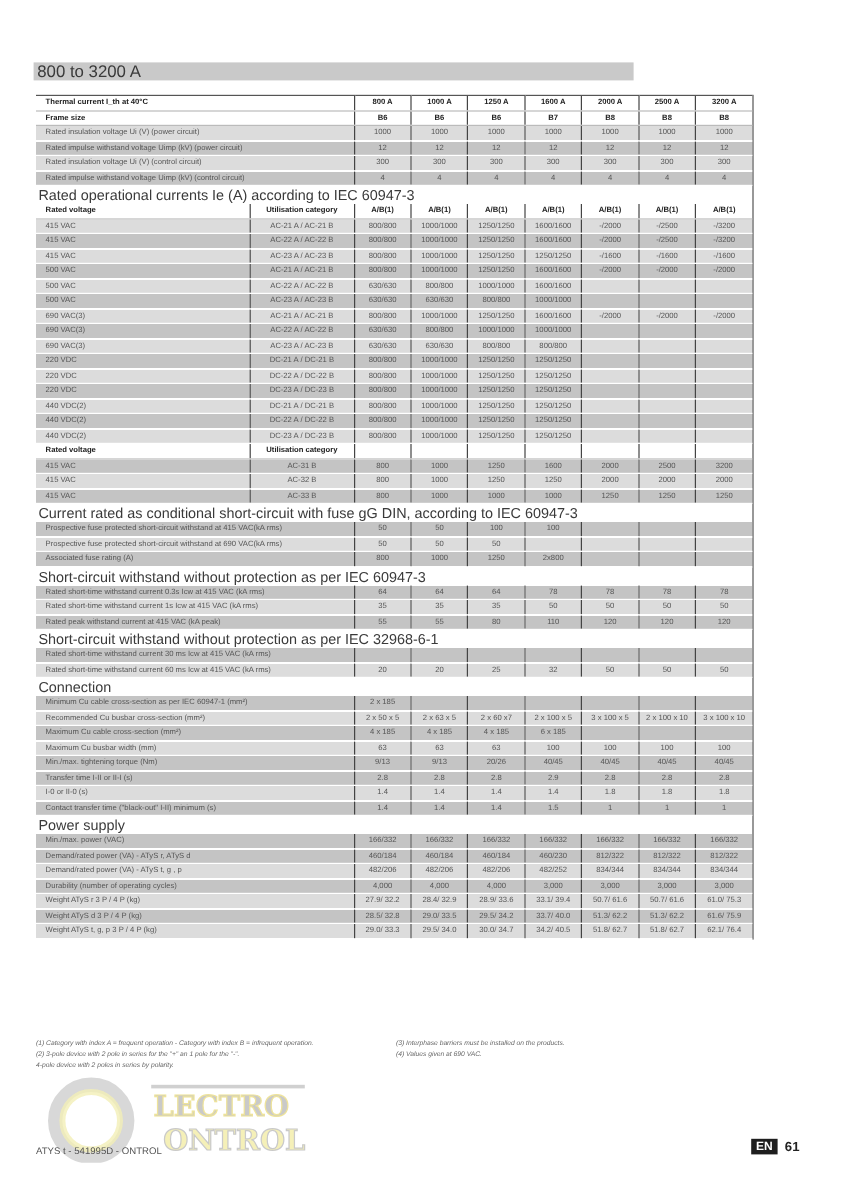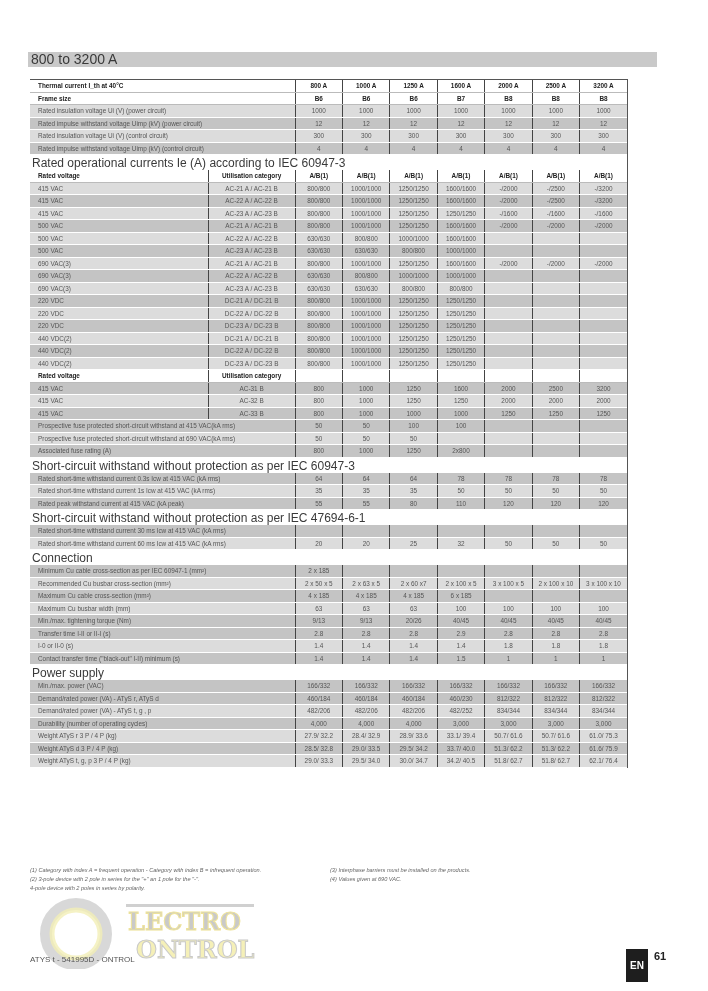--- a/index.html
+++ b/index.html
@@ -1,18 +1,18 @@
 <!DOCTYPE html>
 <html><head>
 <meta charset="utf-8">
 <style>
   html, body { margin: 0; padding: 0; background: #ffffff; }
   body { width: 708px; height: 991px; position: relative; overflow: hidden;
          font-family: "Liberation Sans", sans-serif; color: #333; }
-  .banner { position: absolute; left: 28px; top: 52px; width: 629px; height: 15px;
+  .banner { position: absolute; left: 28px; top: 52px; width: 500px; height: 15px;
             background: #c9c9c9; }
   .banner span { position: absolute; left: 3px; top: -1px; font-size: 14px; color: #3a3a3a; }
   .sheet { position: absolute; left: 30px; top: 79px; width: 597px; }
   table { border-collapse: collapse; width: 597px; table-layout: fixed; }
   td { font-size: 6.4px; height: 11.5px; padding: 0 0 0 8px; line-height: 11.5px;
        white-space: nowrap; overflow: hidden; color: #555; border-bottom: 1.5px solid #fff; }
   td.v { text-align: center; padding: 0; border-left: 1.5px solid #444; }
   tr.l td { background: #dcdcdc; }
   tr.d td { background: #c4c4c4; }
   tr.hdr td { font-weight: bold; color: #222; background: #fff; border-bottom: 1px solid #bbb; }
@@ -20,21 +20,21 @@
   td.cat { text-align: center; padding: 0; border-left: 1.5px solid #444; }
   .sect { font-size: 12px; color: #3a3a3a; padding: 3px 0 1px 2px; height: 11px; line-height: 11px; }
   .frame { border-right: 1.5px solid #555; }
   .foot { position: absolute; left: 30px; top: 866px; width: 600px; font-size: 5.6px;
           font-style: italic; color: #666; line-height: 9px; }
   .foot .c1 { position: absolute; left: 0; top: 0; width: 300px; }
   .foot .c2 { position: absolute; left: 300px; top: 0; width: 300px; }
   .logo { position: absolute; left: 38px; top: 894px; width: 220px; height: 75px; }
   .docref { position: absolute; left: 30px; top: 955px; font-size: 8px; color: #555; }
   .lang { position: absolute; left: 626px; top: 949px; background: #1e1e1e; color: #fff;
-          font-size: 10px; font-weight: bold; padding: 11px 4px; }
+          font-size: 10px; font-weight: bold; padding: 1px 4px; }
   .pageno { position: absolute; left: 654px; top: 950px; font-size: 11px; font-weight: bold; color: #222; }
 </style>
 </head>
 <body>
 
 <div class="banner">
   <span>800 to 3200 A</span>
 </div>
 
 <div class="sheet frame" id="sheet">
@@ -338,20 +338,21 @@
           <td class="v">800</td>
           <td class="v">1000</td>
           <td class="v">1000</td>
           <td class="v">1000</td>
           <td class="v">1250</td>
           <td class="v">1250</td>
           <td class="v">1250</td>
         </tr>
       </tbody>
     </table>
+    <div class="sect">Current rated as conditional short-circuit with fuse gG DIN, according to IEC 60947-3</div>
     <table>
       <colgroup>
         <col style="width:265px">
         <col span="7" style="width:47.4px">
       </colgroup>
       <tbody>
         <tr class="d">
           <td>Prospective fuse protected short-circuit withstand at 415 VAC(kA rms)</td>
           <td class="v">50</td>
           <td class="v">50</td>
@@ -415,21 +416,21 @@
           <td class="v">55</td>
           <td class="v">55</td>
           <td class="v">80</td>
           <td class="v">110</td>
           <td class="v">120</td>
           <td class="v">120</td>
           <td class="v">120</td>
         </tr>
       </tbody>
     </table>
-    <div class="sect">Short-circuit withstand without protection as per IEC 47694-6-1</div>
+    <div class="sect">Short-circuit withstand without protection as per IEC 32968-6-1</div>
     <table>
       <colgroup>
         <col style="width:265px">
         <col span="7" style="width:47.4px">
       </colgroup>
       <tbody>
         <tr class="d">
           <td>Rated short-time withstand current 30 ms Icw at 415 VAC (kA rms)</td>
           <td class="v"></td>
           <td class="v"></td>

